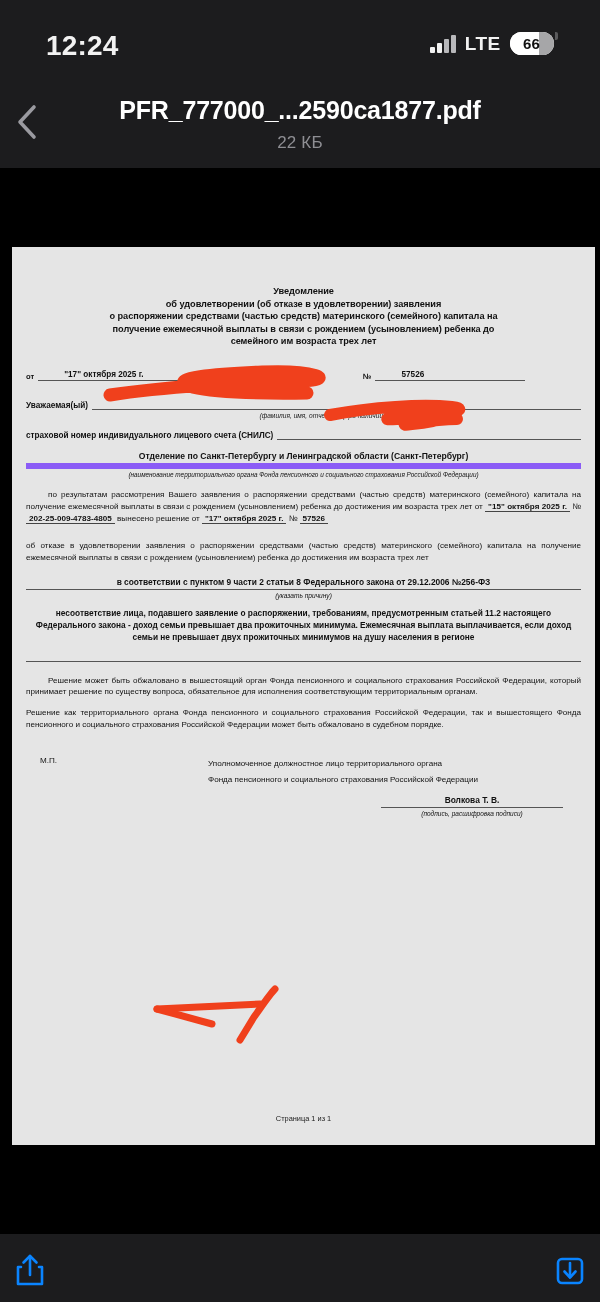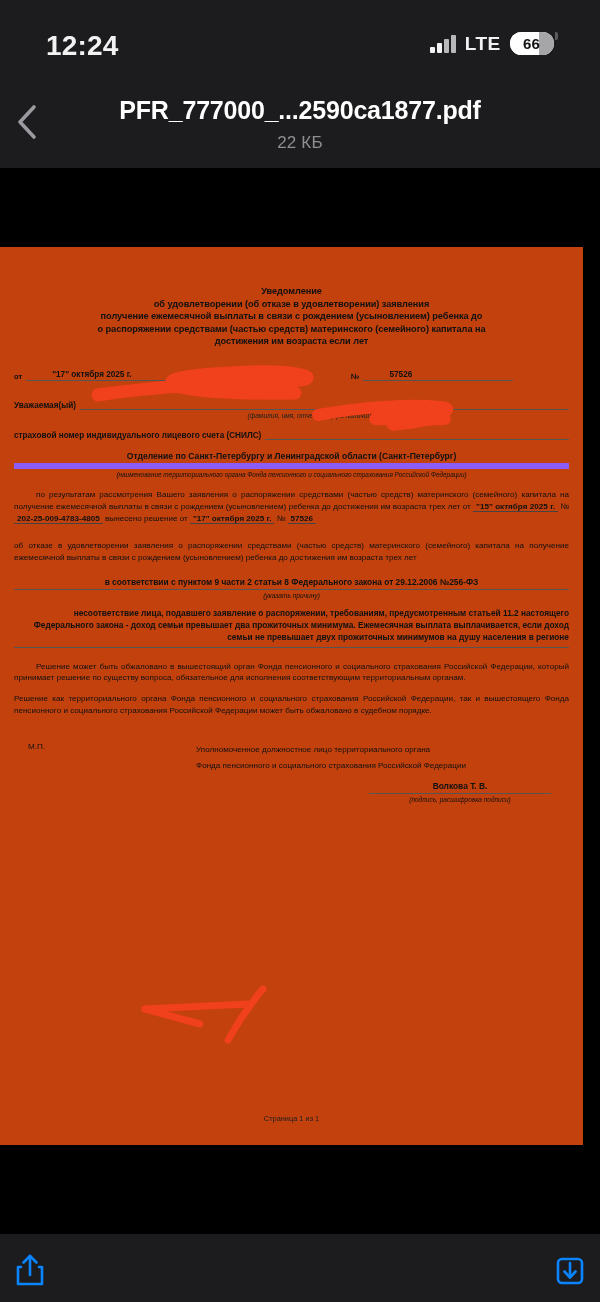--- a/index.html
+++ b/index.html
@@ -76,22 +76,22 @@
   }
 
   
   .viewer{
     position:absolute; top:168px; left:0; width:600px; height:1066px;
     background:#000;
   }
 
   
   .page{
-    position:absolute; left:0px; top:79px; width:583px; height:898px;
-    background:#c2410c;
+    position:absolute; left:12px; top:79px; width:583px; height:898px;
+    background:#e5e5e5;
     color:#111;
     overflow:hidden;
   }
   .pg-inner{ position:absolute; left:14px; right:14px; top:0; }
 
   .doc-head{
     text-align:center; font-weight:bold; font-size:9.2px;
     line-height:12.6px; margin-top:38px; letter-spacing:-0.05px;
   }
   .doc-head .l1{ display:block; }
@@ -134,22 +134,22 @@
   .para.ind{ text-indent:22px; }
   .u{ border-bottom:1px solid #444; padding:0 3px 0 3px; font-weight:bold; }
 
   .reason-line{
     margin-top:14px; text-align:center; font-weight:bold; font-size:8.4px;
     border-bottom:1px solid #555; padding-bottom:2px;
   }
   .reason-cap{ text-align:center; font-style:italic; font-size:6.6px; margin-top:2px; }
 
   .reason-body{
-    margin-top:9px; text-align:right; font-weight:bold; font-size:8.3px;
-    line-height:11.8px; border-bottom:1px solid #555; padding-bottom:3px;
+    margin-top:9px; text-align:center; font-weight:bold; font-size:8.3px;
+    line-height:11.8px; border-bottom:1px solid #555; padding-bottom:17px;
   }
 
   .sig-block{ margin-top:26px; }
   .mp{
     position:absolute; left:14px; font-size:8.1px;
   }
   .sig-right{ margin-left:182px; font-size:8.1px; line-height:16px; }
   .sig-name-line{
     margin-left:355px; margin-top:7px; text-align:center; font-weight:bold;
     font-size:8.4px; border-bottom:1px solid #555; padding-bottom:2px;
@@ -220,23 +220,23 @@
   </div>
 
   <div class="viewer">
 
     <div class="page">
       <div class="pg-inner">
 
         <div class="doc-head">
           <span class="l1">Уведомление</span>
           <span class="l1">об удовлетворении (об отказе в удовлетворении) заявления</span>
+          <span class="l1">о распоряжении средствами (частью средств) материнского (семейного) капитала на</span>
           <span class="l1">получение ежемесячной выплаты в связи с рождением (усыновлением) ребенка до</span>
-          <span class="l1">о распоряжении средствами (частью средств) материнского (семейного) капитала на</span>
-          <span class="l1">достижения им возраста если лет</span>
+          <span class="l1">семейного им возраста трех лет</span>
         </div>
 
         <div class="row r-date">
           <span class="lbl">от</span>
           <span class="fill val">"17" октября 2025 г.</span>
           <span class="num-wrap">
             <span class="lbl">№</span>
             <span class="fill val">57526</span>
           </span>
         </div>

